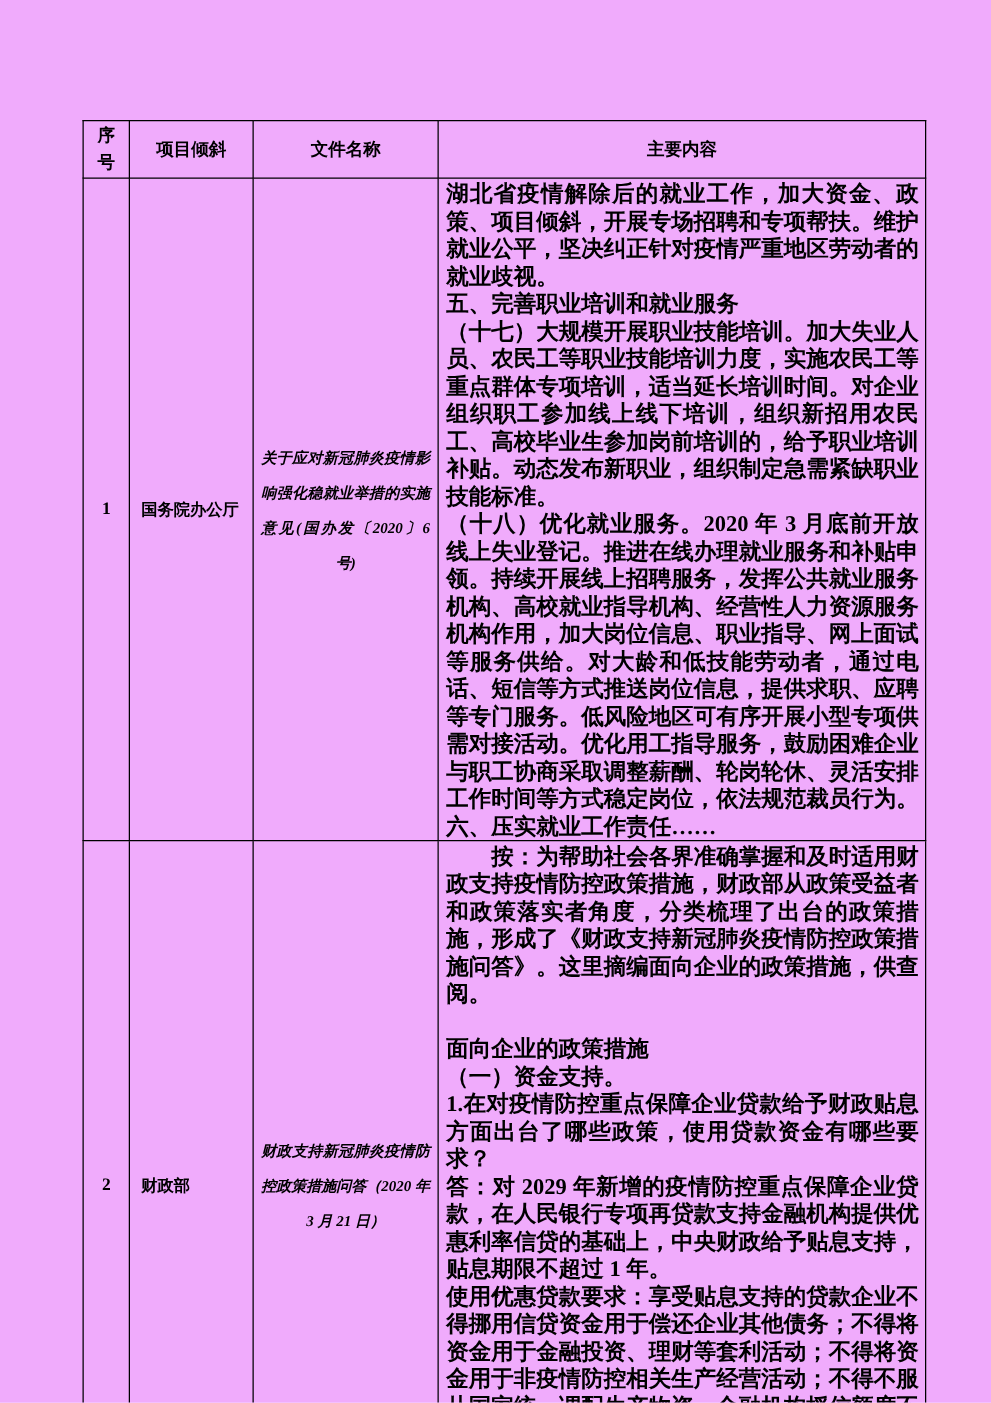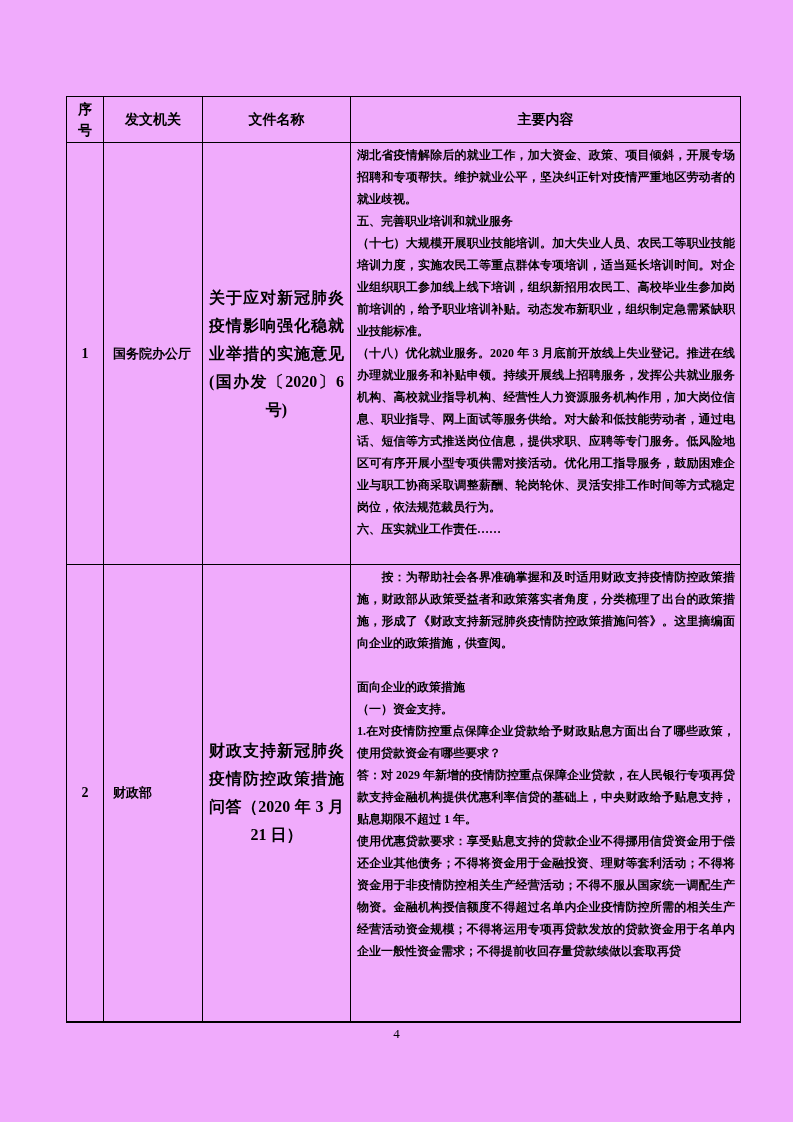--- a/index.html
+++ b/index.html
@@ -48,29 +48,30 @@
   }
   td.c-agency {
     vertical-align: middle;
     font-size: 13px;
     line-height: 28px;
     padding: 0 9px;
     text-align: justify;
   }
   td.c-doc {
     vertical-align: middle;
-    font-size: 16px;
+    font-size: 12px;
     line-height: 28px;
     padding: 0 6px;
     text-align: justify;
     text-align-last: center;
+    font-style: italic;
   }
   td.c-content {
     vertical-align: top;
-    font-size: 12px;
+    font-size: 18px;
     line-height: 22px;
     padding: 1px 5px 0 6px;
   }
   .c-content p { margin: 0; text-align: justify; }
   .c-content p.blank { min-height: 22px; }
   .page-number {
     position: absolute;
     top: 1026px; left: 0;
     width: 100%;
     text-align: center;
@@ -89,21 +90,21 @@
       <col style="width:37px">
       <col style="width:99px">
       <col style="width:148px">
       <col style="width:390px">
     </colgroup>
     <thead>
       <tr>
         <th>
           <div class="serial-wrap">序号</div>
         </th>
-        <th>发文机关</th>
+        <th>项目倾斜</th>
         <th>文件名称</th>
         <th>主要内容</th>
       </tr>
     </thead>
     <tbody>
       <tr class="data-row-1">
         <td class="c-index">1</td>
         <td class="c-agency">国务院办公厅</td>
         <td class="c-doc">关于应对新冠肺炎疫情影响强化稳就业举措的实施意见(国办发〔2020〕6 号)</td>
         <td class="c-content">

